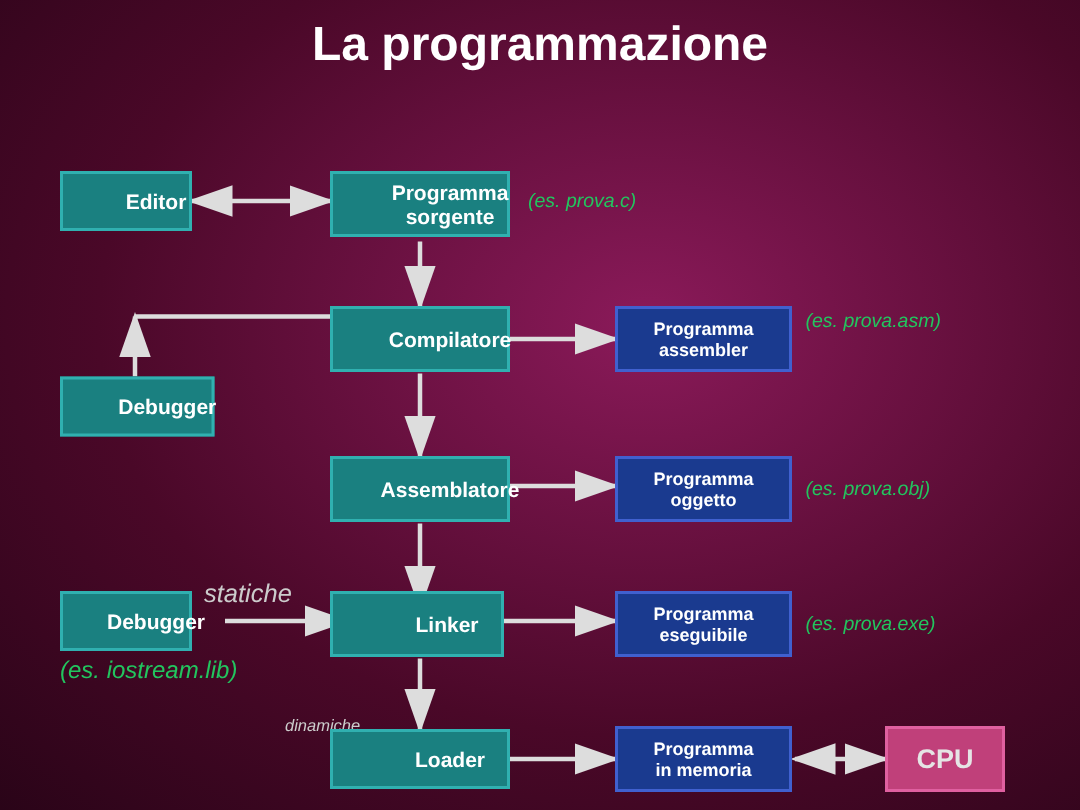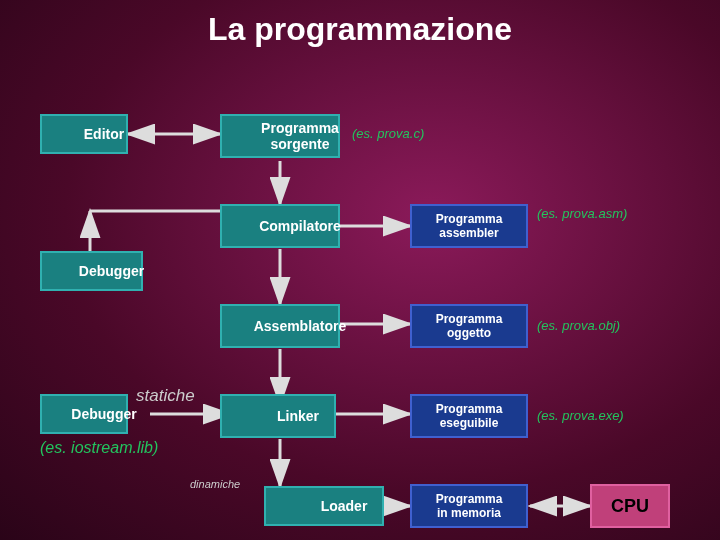--- a/index.html
+++ b/index.html
@@ -63,21 +63,21 @@
     }
 
     .box-blue {
       background: #1a3a8f;
       color: white;
       border-color: #4060cf;
     }
 
     .box-pink {
       background: #c0407a;
-      color: #000000;
+      color: #e5e5e5;
       border-color: #e060a0;
     }
 
     
     .arrows-svg {
       position: absolute;
       top: 0;
       left: 0;
       width: 720px;
       height: 490px;
@@ -192,21 +192,21 @@
 
     <div class="box box-blue" style="left:410px; top:338px; width:118px; height:44px;">
       <span style="white-space:pre-line; font-size:12px;">Programma
 eseguibile</span>
     </div>
 
     <div class="label-text italic-label" style="left:537px; top:352px;">(es. prova.exe)</div>
 
     <div class="label-text" style="left:190px; top:422px; font-size:11px; color:#ccc; font-style:italic;text-align:right;">dinamiche</div>
 
-    <div class="box box-teal" style="left:220px; top:430px; width:120px; height:40px;margin-left:44px;">
+    <div class="box box-teal" style="left:220px; top:430px; width:120px; height:40px;">
       <span>Loader</span>
     </div>
 
     <div class="box box-blue" style="left:410px; top:428px; width:118px; height:44px;">
       <span style="white-space:pre-line; font-size:12px;">Programma
 in memoria</span>
     </div>
 
     <div class="box box-pink" style="left:590px; top:428px; width:80px; height:44px; font-size:18px;">
       <span>CPU</span>

